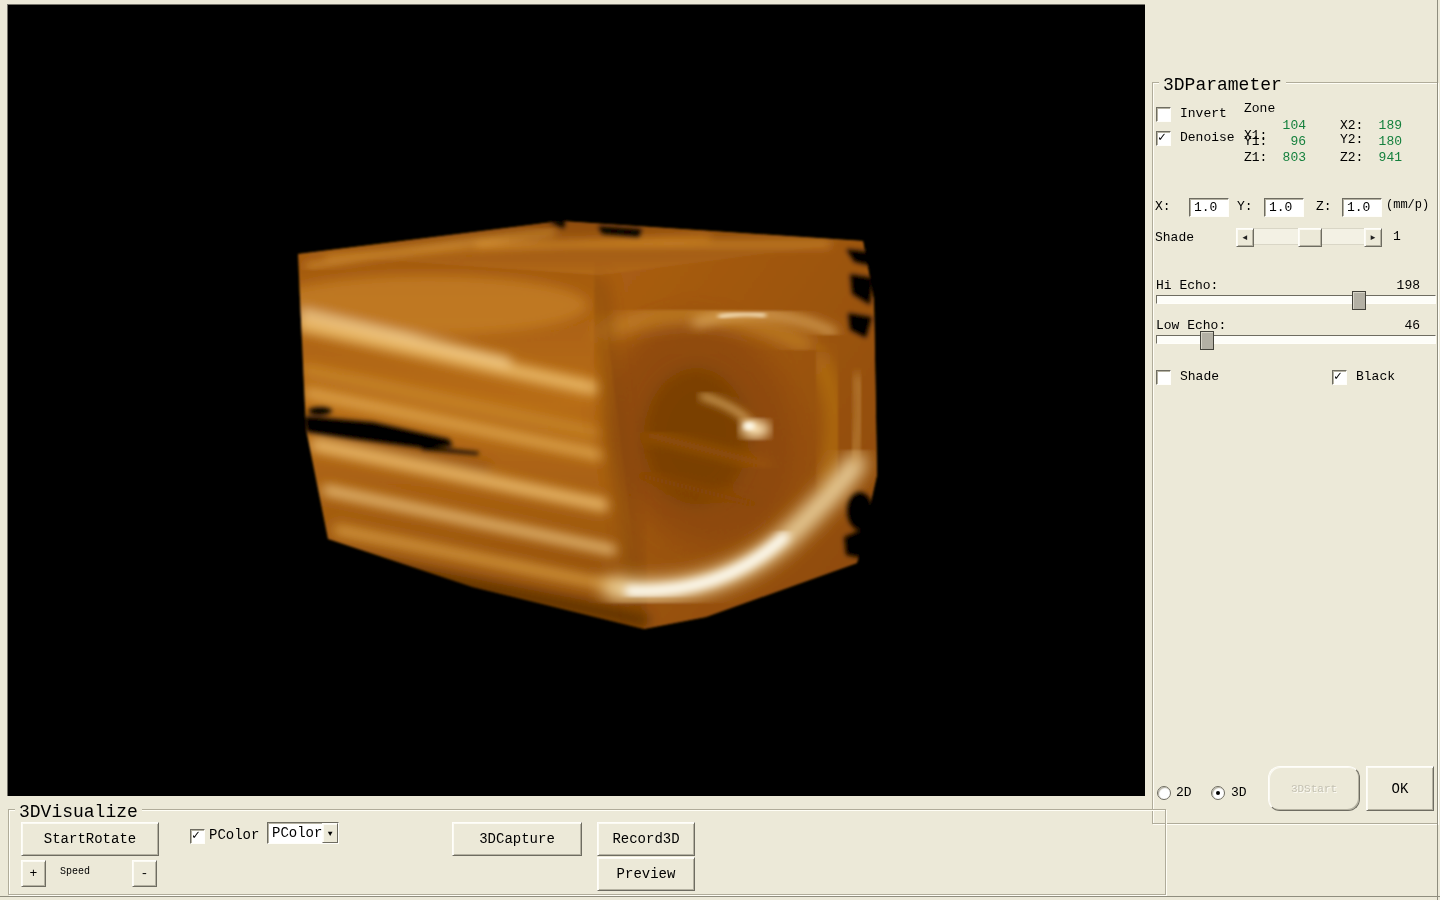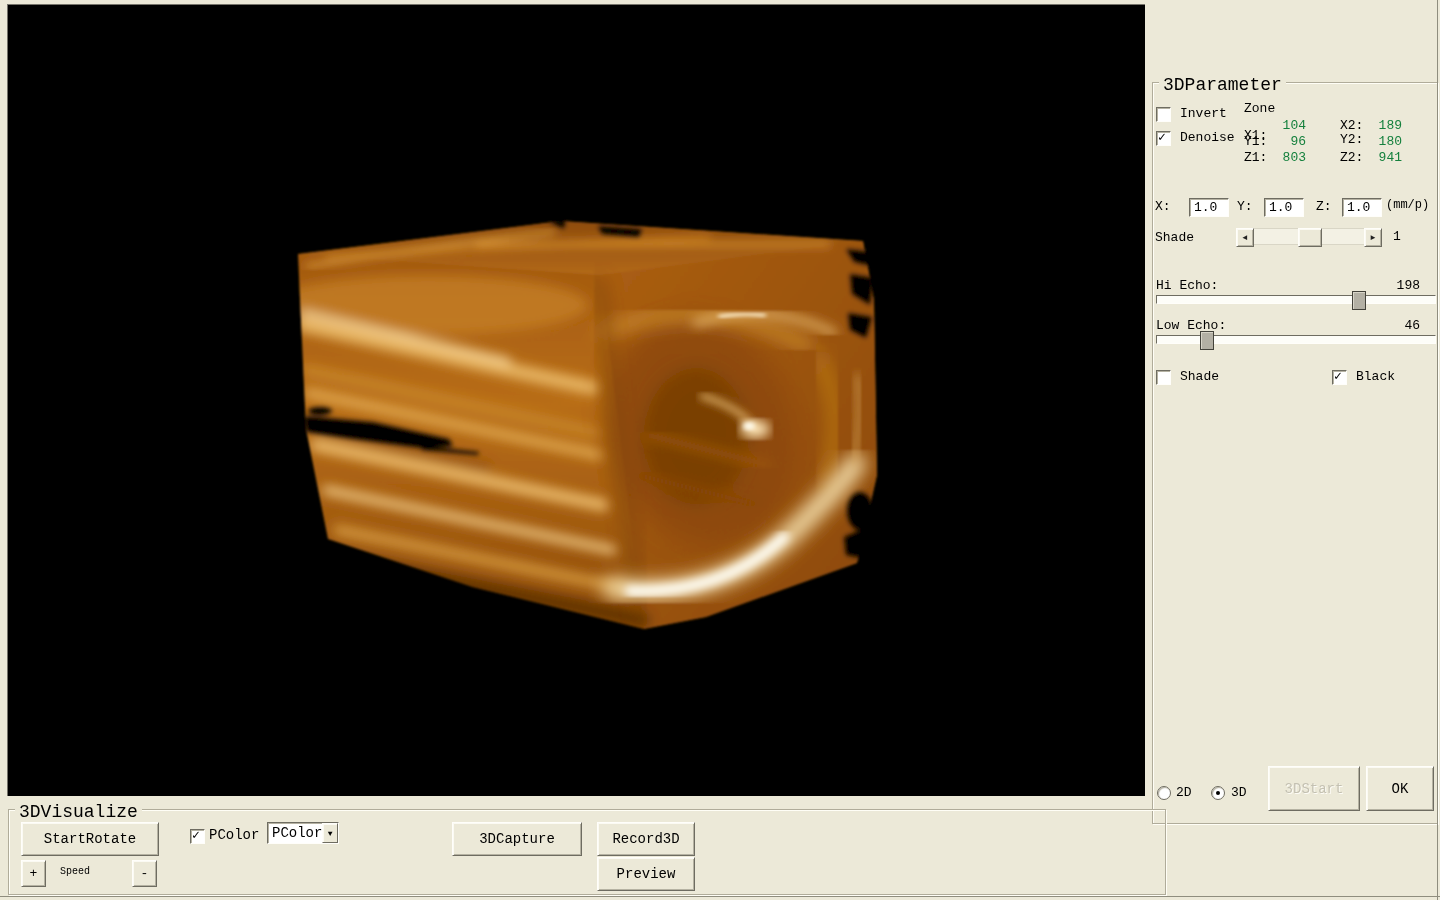--- a/index.html
+++ b/index.html
@@ -232,21 +232,21 @@
   <div class="cb abs" style="left:1156px;top:370px;"></div>
   <div class="abs lbl" style="left:1180px;top:369px;text-align:right;">Shade</div>
   <div class="cb checked abs" style="left:1332px;top:370px;"></div>
   <div class="abs lbl" style="left:1356px;top:369px;">Black</div>
 
   <div class="radio abs" style="left:1157px;top:786px;"></div>
   <div class="abs lbl" style="left:1176px;top:785px;">2D</div>
   <div class="radio selected abs" style="left:1211px;top:786px;"></div>
   <div class="abs lbl" style="left:1231px;top:785px;">3D</div>
 
-  <div class="btn disabled abs" style="left:1268px;top:766px;width:90px;height:43px;font-size:14px;">3DStart</div>
+  <div class="btn disabled abs" style="left:1268px;top:766px;width:90px;height:43px;font-size:11px;border-radius:12px;">3DStart</div>
   <div class="btn abs" style="left:1366px;top:766px;width:66px;height:43px;">OK</div>
 
   <div class="abs groupbox" style="left:8px;top:809px;width:1131px;height:84px;padding-left:25px;">
     <span class="gb-label">3DVisualize</span>
   </div>
 
   <div class="btn abs" style="left:21px;top:822px;width:136px;height:32px;">StartRotate</div>
 
   <div class="cb checked abs" style="left:190px;top:829px;"></div>
   <div class="abs lbl" style="left:209px;top:828px;font-size:14px;">PColor</div>

